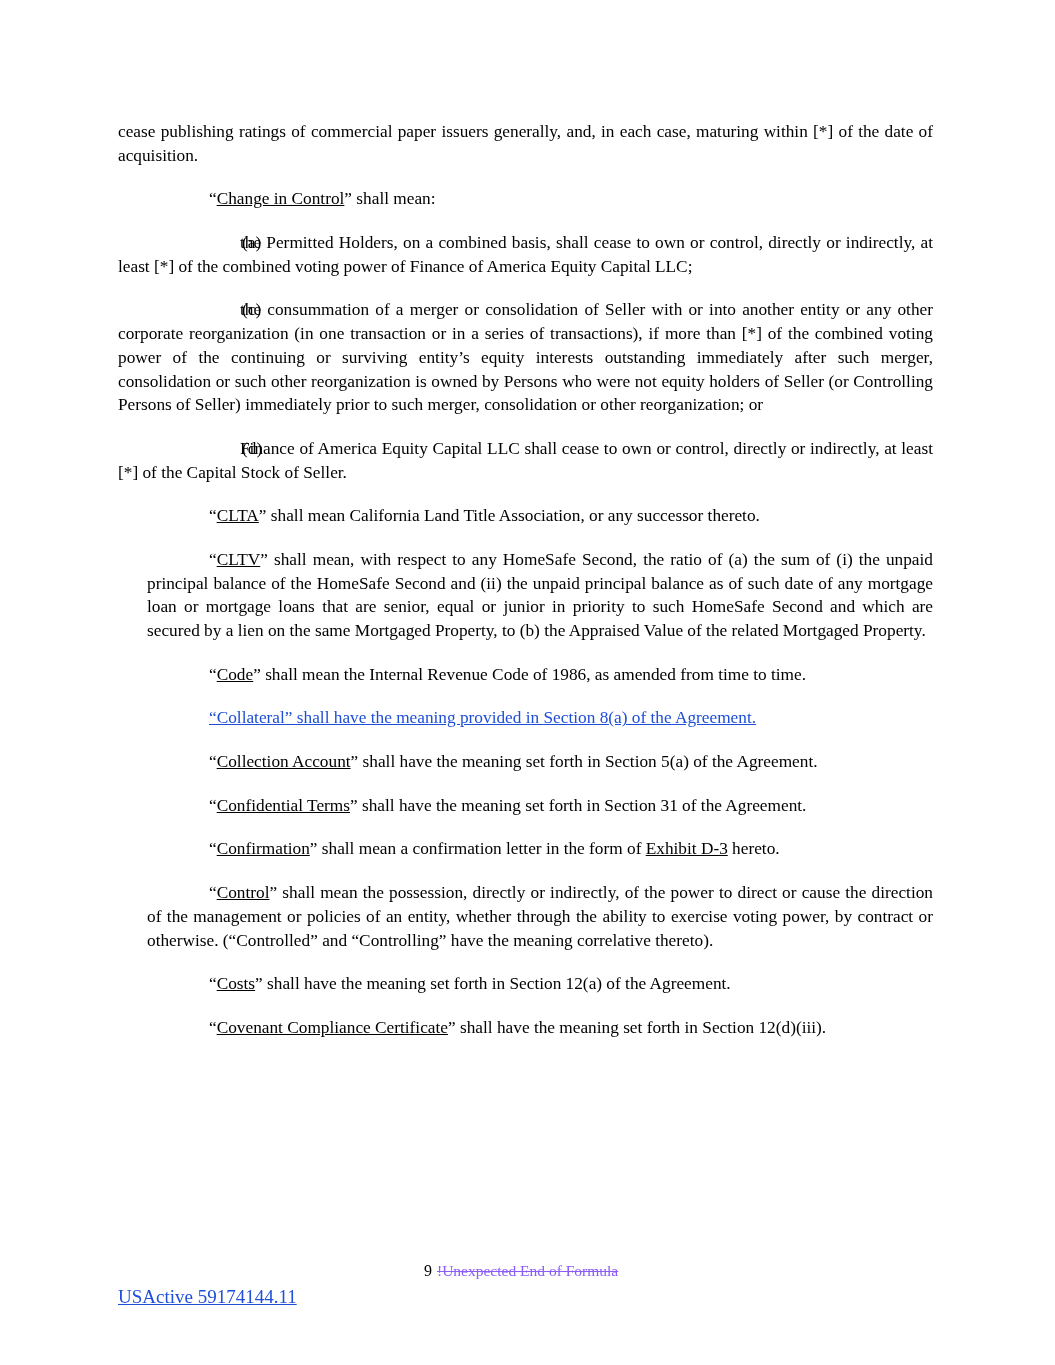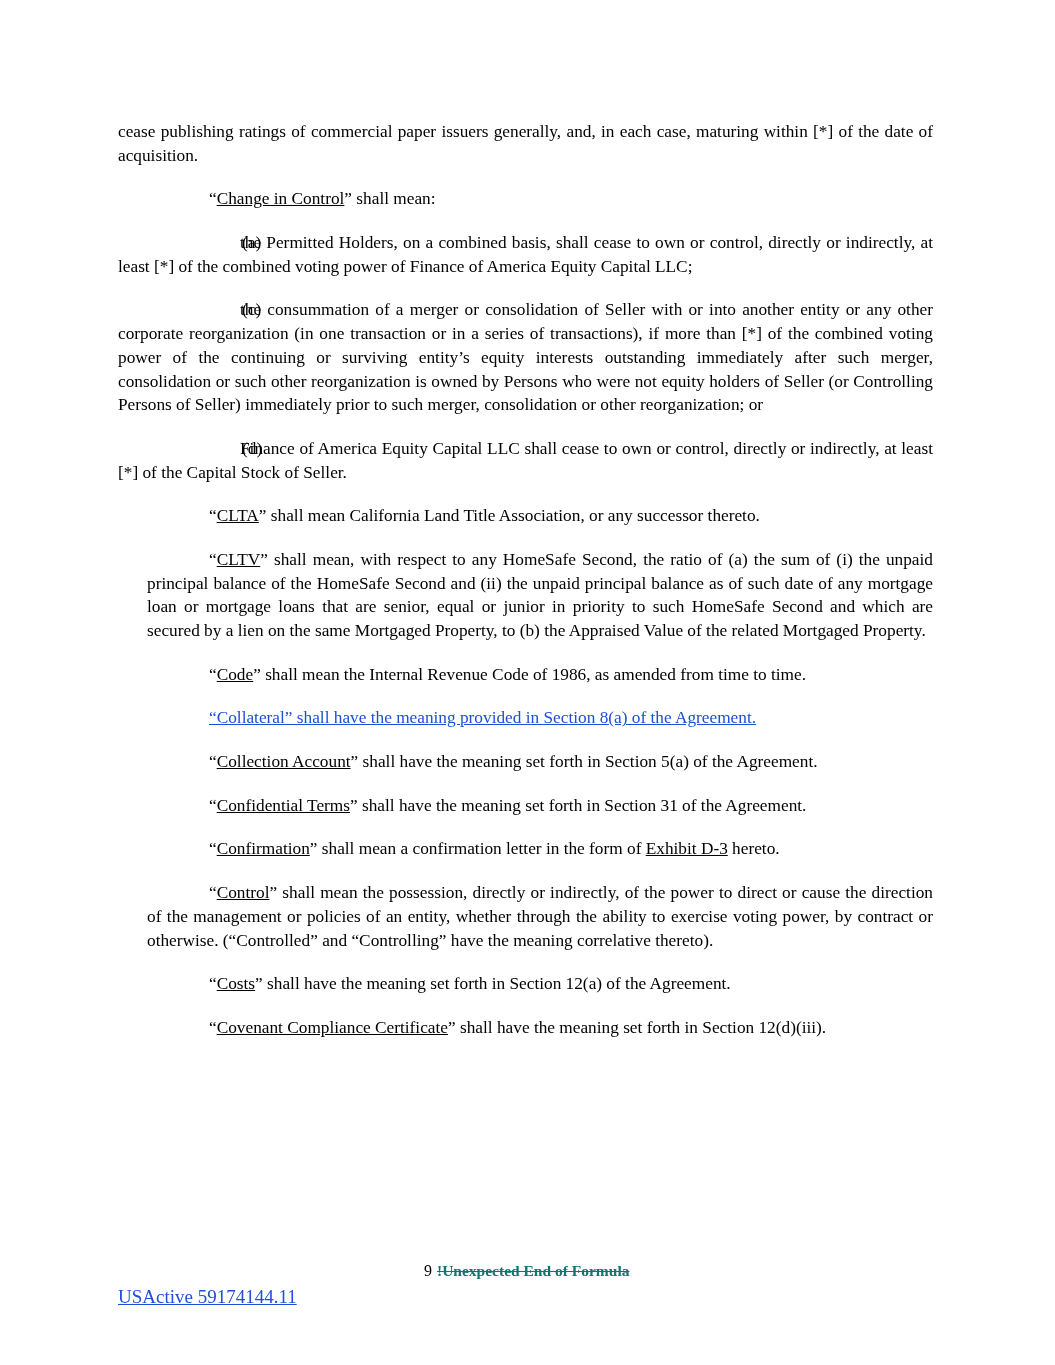--- a/index.html
+++ b/index.html
@@ -61,22 +61,22 @@
     left: 424px;
     top: 1262px;
     font-size: 16px;
     color: #000000;
   }
   .footer-error {
     position: absolute;
     left: 437px;
     top: 1262px;
     font-size: 15.5px;
-    font-weight: bold;
-    color: #0f766e;
+    font-weight: normal;
+    color: #8b5cf6;
     text-decoration: line-through;
     font-family: "Liberation Serif", "DejaVu Serif", serif;
     text-align: center;
   }
   .footer-doc {
     position: absolute;
     left: 118px;
     top: 1286px;
     font-size: 19px;
     color: #1f4fd8;

